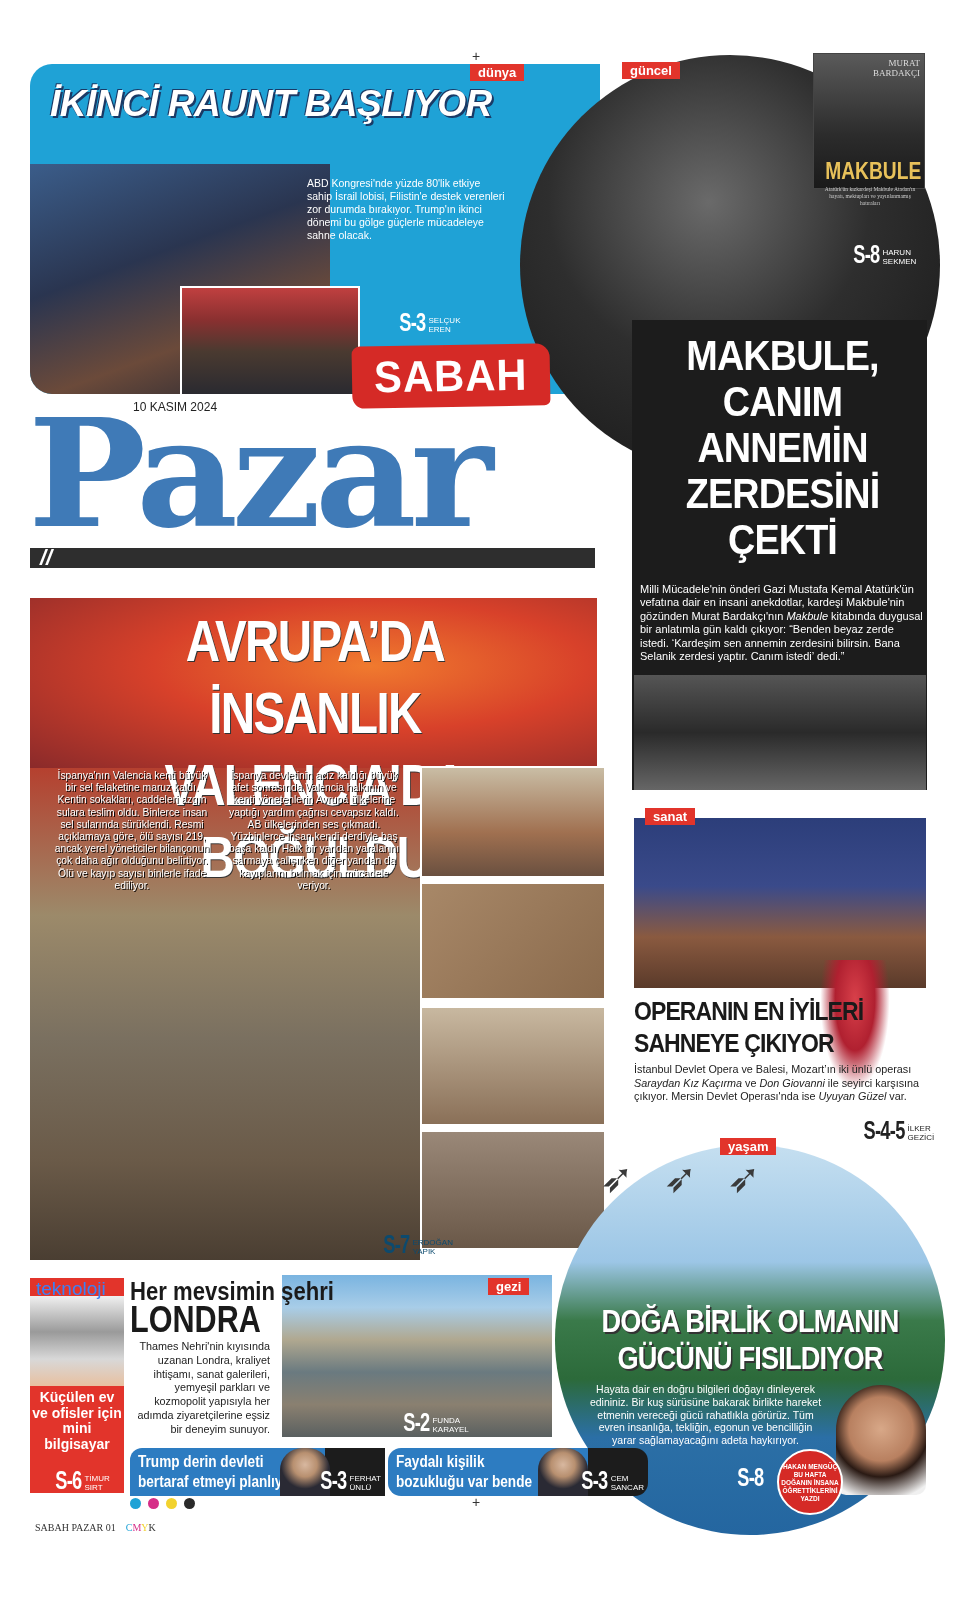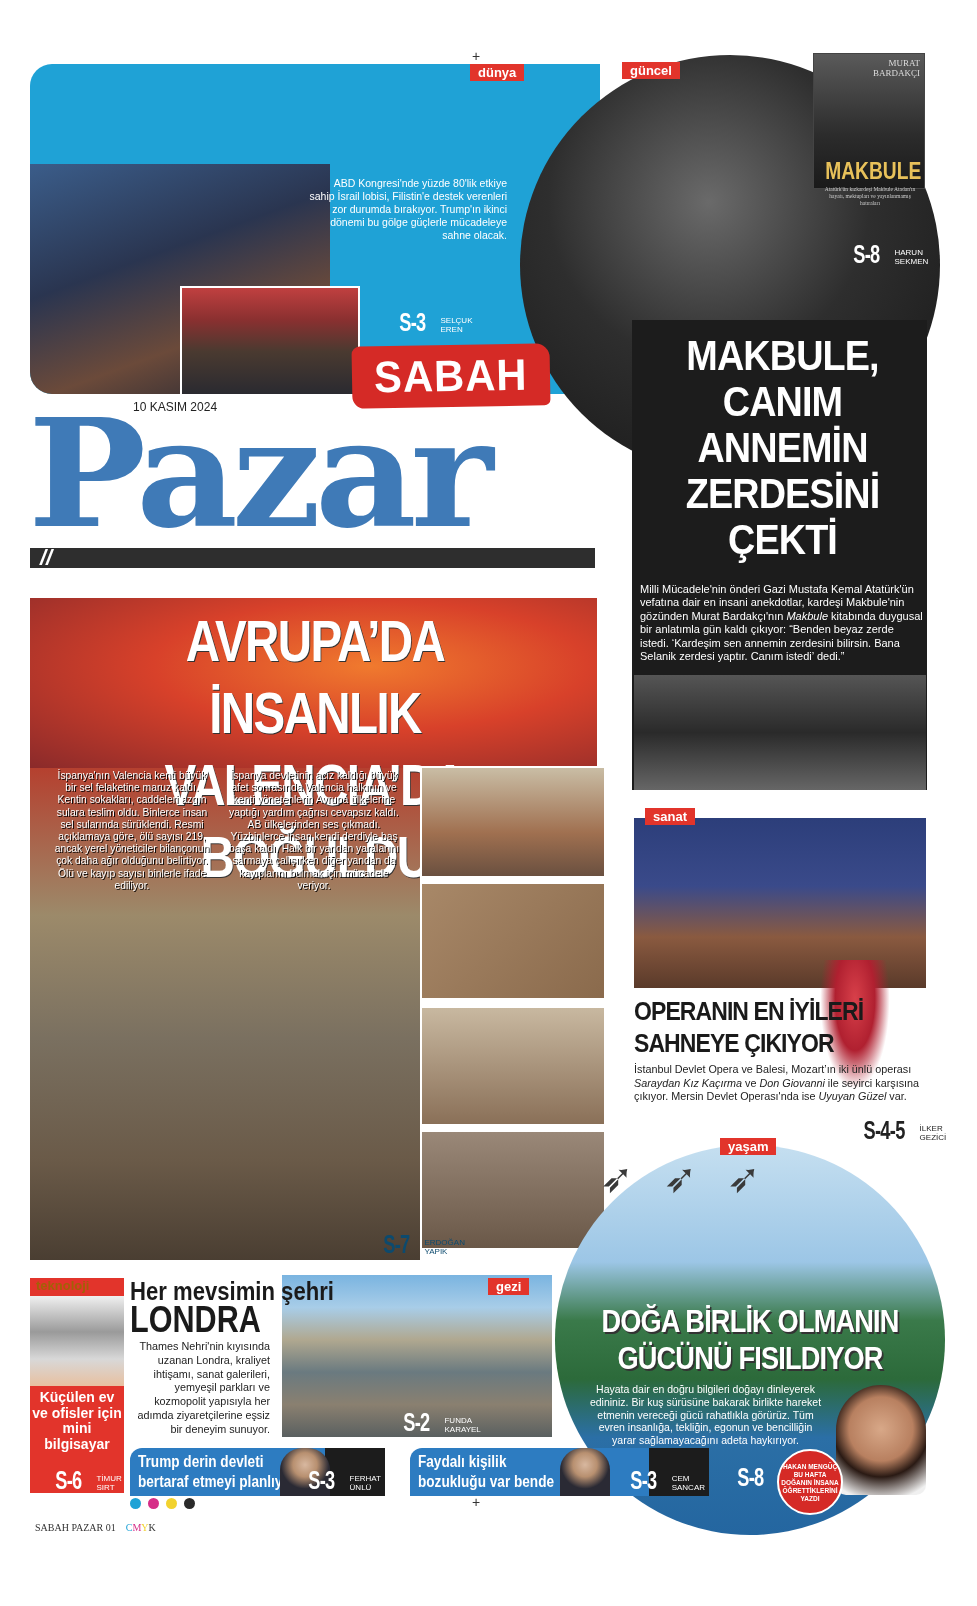--- a/index.html
+++ b/index.html
@@ -6,25 +6,25 @@
   html, body { width: 977px; height: 1606px; background: #ffffff; overflow: hidden; }
   body { position: relative; font-family: "Liberation Sans", sans-serif; color: #222; }
   .abs { position: absolute; }
   .cond { font-family: "Liberation Sans", sans-serif; font-weight: bold; transform-origin: left top; letter-spacing: -1px; }
 
   
   #dunya-panel { left: 30px; top: 64px; width: 570px; height: 330px; background: #1fa2d6; border-radius: 22px 0 0 22px; overflow: hidden; }
   #dunya-photo { left: 0; top: 100px; width: 300px; height: 230px; background: linear-gradient(160deg,#3b5d8a 0%,#2a3550 40%,#6b4a3a 70%,#1e2432 100%); }
   #dunya-photo2 { left: 150px; top: 222px; width: 180px; height: 110px; background: linear-gradient(180deg,#c04040 0%,#8a3030 30%,#4a3a30 60%,#2a2a30 100%); border: 2px solid #fff; }
   #dunya-head { left: 20px; top: 18px; width: 520px; color: #fff; font-size: 37px; line-height: 44px; font-style: italic; font-weight: bold; text-shadow: 2px 2px 0 #1a3a66, -1px -1px 0 #1a3a66; letter-spacing: -0.5px; }
-  #dunya-text { left: 277px; top: 113px; width: 200px; color: #fff; font-size: 10.5px; line-height: 13px; text-align: right; }
+  #dunya-text { left: 277px; top: 113px; width: 200px; color: #fff; font-size: 10.5px; line-height: 13px; }
   .section-tag { background: #e2342b; color: #fff; font-weight: bold; font-size: 13px; padding: 1px 8px; }
   #dunya-tag { left: 470px; top: 64px; }
   #dunya-page { left: 388px; top: 310px; color: #fff; }
-  .page-ref { display: flex; align-items: flex-end; gap: 15px; }
+  .page-ref { display: flex; align-items: flex-end; gap: 3px; }
   .page-ref .num { font-size: 26px; line-height: 24px; transform: scaleX(0.7); transform-origin: right bottom; }
   .page-ref .auth { font-size: 8px; line-height: 9px; text-transform: uppercase; }
 
   
   #guncel-bg { left: 520px; top: 55px; width: 420px; height: 420px; border-radius: 50%; background: radial-gradient(circle at 45% 35%, #6a6a6a 0%, #2e2e2e 45%, #151515 100%); }
   #guncel-rect { left: 632px; top: 320px; width: 295px; height: 470px; background: #1c1c1c; }
   #guncel-tag { left: 622px; top: 62px; }
   #book-cover { left: 813px; top: 53px; width: 112px; height: 136px; background: linear-gradient(180deg,#5a5a5a,#2c2c2c 60%,#1a1a1a); border: 1px solid #444; }
   #book-author { left: 0; top: 4px; width: 106px; text-align: right; color: #ddd; font-family: "Liberation Serif", serif; font-size: 9px; line-height: 10px; }
   #book-title { left: 0; top: 103px; width: 112px; text-align: center; color: #e8c15a; font-size: 24px; font-weight: bold; transform: scaleX(0.8); }
@@ -69,55 +69,56 @@
   #geese { left: 600px; top: 1155px; font-size: 40px; color: #3a3a3a; letter-spacing: 30px; }
   #yasam-head { left: 560px; top: 1303px; width: 380px; text-align: center; color: #fff; font-size: 32px; line-height: 37px; font-weight: bold; text-shadow: 2px 2px 0 #333; letter-spacing: -1px; transform: scaleX(0.85); transform-origin: center top; }
   #yasam-text { left: 588px; top: 1383px; width: 235px; text-align: center; color: #fff; font-size: 10.5px; line-height: 12.8px; }
   #yasam-author-photo { left: 836px; top: 1385px; width: 90px; height: 110px; border-radius: 45px 45px 10px 10px; background: radial-gradient(circle at 50% 40%, #d8a888 0%, #b88060 40%, #2a1a14 60%, #f0f0f0 90%); }
   #yasam-badge { left: 777px; top: 1449px; width: 66px; height: 66px; border-radius: 50%; background: #d52a26; border: 2px solid #fff; color: #fff; font-size: 6.5px; line-height: 8px; font-weight: bold; text-align: center; padding-top: 12px; }
   #yasam-page { left: 726px; top: 1465px; color: #fff; }
 
   
   #tek-box { left: 30px; top: 1278px; width: 94px; height: 215px; background: #e2342b; }
   #tek-photo { left: 30px; top: 1296px; width: 94px; height: 90px; background: linear-gradient(180deg,#f0f0f0,#9a9a9a 40%,#d8d8d8 70%,#e8c0a0); }
-  #tek-tag { left: 36px; top: 1278px; color: #a16207; font-weight: bold; font-size: 13px; }
+  #tek-tag { left: 36px; top: 1278px; color: #3b82f6; font-weight: normal; font-size: 19px; }
   #tek-head { left: 30px; top: 1390px; width: 94px; text-align: center; color: #fff; font-size: 14px; line-height: 15.5px; font-weight: bold; }
   #tek-page { left: 44px; top: 1468px; color: #fff; }
 
   
   #gezi-head1 { left: 130px; top: 1276px; font-size: 26px; line-height: 30px; font-weight: bold; color: #1a1a1a; transform: scaleX(0.85); transform-origin: left top; }
   #gezi-head2 { left: 130px; top: 1300px; font-size: 36px; line-height: 40px; font-weight: bold; color: #1a1a1a; transform: scaleX(0.85); transform-origin: left top; }
   #gezi-photo { left: 282px; top: 1275px; width: 270px; height: 162px; background: linear-gradient(180deg,#7ab4e0 0%,#a8cde8 20%,#b0a890 40%,#6a7a80 60%,#8a8070 80%,#5a6060 100%); }
   #gezi-tag { left: 488px; top: 1278px; }
   #gezi-text { left: 130px; top: 1340px; width: 140px; text-align: right; font-size: 10.8px; line-height: 13.8px; color: #222; }
   #gezi-page { left: 392px; top: 1410px; color: #fff; }
 
   
   .teaser { position: absolute; top: 1448px; height: 48px; background: #2d7cc1; border-radius: 12px 0 0 0; overflow: hidden; }
   .teaser .thead { position: absolute; left: 8px; top: 4px; color: #fff; font-size: 16px; line-height: 20px; font-weight: bold; transform: scaleX(0.85); transform-origin: left top; }
   .teaser .tphoto { position: absolute; top: 0; width: 50px; height: 48px; border-radius: 22px 22px 0 0; background: radial-gradient(circle at 50% 35%, #d8b8a0 0%, #b89070 30%, #2a2a34 60%); }
   .teaser .tblack { position: absolute; top: 0; right: 0; height: 48px; width: 60px; background: #1c1c1c; }
   #teaser1 { left: 130px; width: 255px; }
-  #teaser2 { left: 410px; width: 299px; }
+  #teaser2 { left: 388px; width: 260px; border-radius: 13px; }
   .teaser .page-ref { position: absolute; right: 4px; bottom: 4px; color: #fff; }
 
   
   #cmyk-dots { left: 130px; top: 1498px; display: flex; gap: 7px; }
   .dot { width: 11px; height: 11px; border-radius: 50%; }
   #footer { left: 35px; top: 1522px; font-family: "Liberation Serif", serif; font-size: 10px; font-weight: normal; color: #333; }
   #footer .c { color: #1fa2d6; } #footer .m { color: #d62e88; } #footer .y { color: #f2d22e; } #footer .k { color: #333; }
   .regmark { font-size: 14px; color: #333; }
 </style>
 </head>
 <body>
 
 <div class="abs" id="dunya-panel">
   <div class="abs" id="dunya-photo"></div>
   <div class="abs" id="dunya-photo2"></div>
   <div class="abs" id="dunya-head">
+    <div>İKİNCİ RAUNT BAŞLIYOR</div>
   </div>
   <div class="abs" id="dunya-text">ABD Kongresi'nde yüzde 80'lik etkiye sahip İsrail lobisi, Filistin'e destek verenleri zor durumda bırakıyor. Trump'ın ikinci dönemi bu gölge güçlerle mücadeleye sahne olacak.</div>
 </div>
 <div class="abs section-tag" id="dunya-tag">dünya</div>
 <div class="abs page-ref" id="dunya-page">
   <span class="num cond">S-3</span>
   <span class="auth"><span>SELÇUK</span><br><span>EREN</span></span>
 </div>
 
 <div class="abs" id="guncel-bg"></div>

